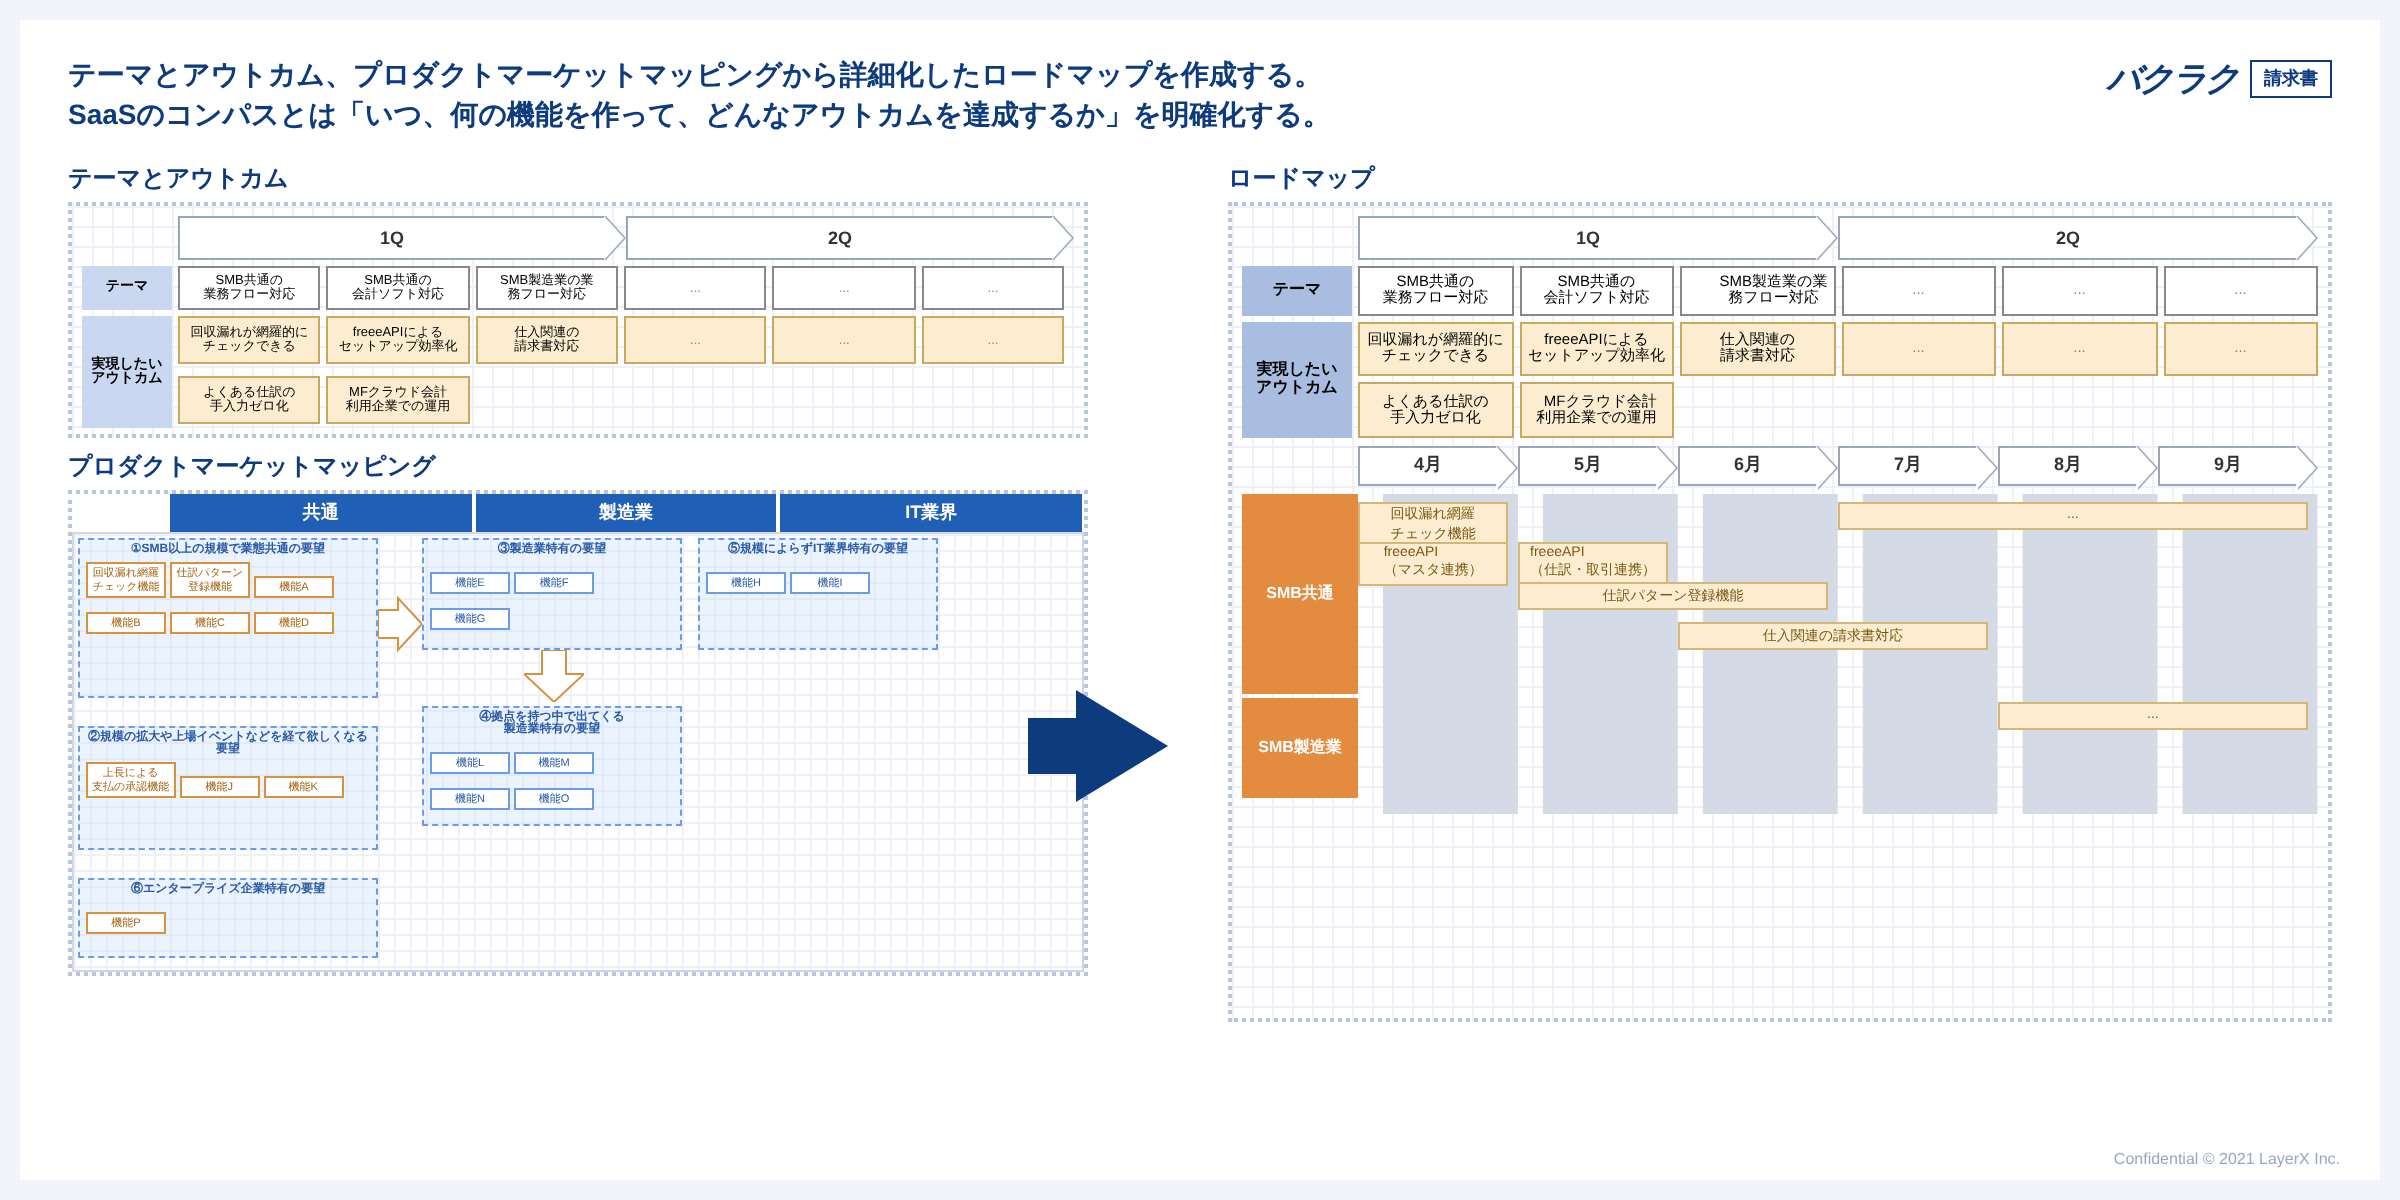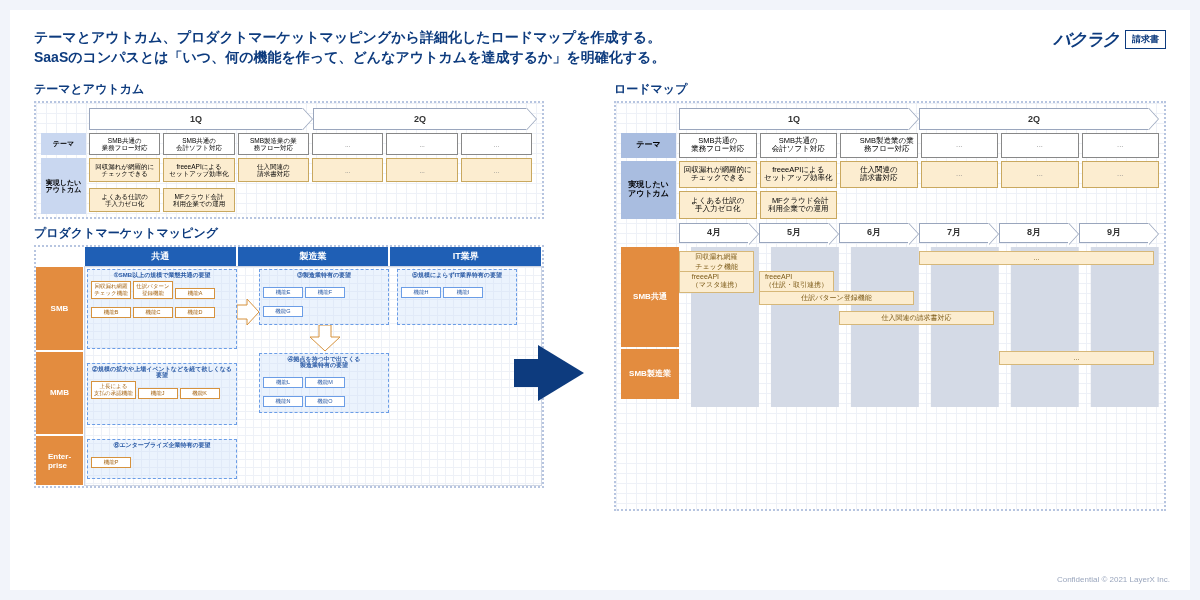--- a/index.html
+++ b/index.html
@@ -122,26 +122,20 @@
 
       <div class="pmm">
         <div class="panel-title">プロダクトマーケットマッピング</div>
         <div class="panel" style="padding:0;border:2px dotted #b7c5e0">
           <div class="pmm-head" id="pmm-head">
               <div class="pmm-h">共通</div>
               <div class="pmm-h">製造業</div>
               <div class="pmm-h">IT業界</div>
             </div>
           <div class="pmm-body">
-            <div class="pmm-vcol" id="pmm-vcol">
-                <div class="pmm-v" style="white-space: pre-line; flex: 1 1 0%;">SMB</div>
-                <div class="pmm-v" style="white-space: pre-line; flex: 1 1 0%;">MMB</div>
-                <div class="pmm-v" style="white-space: pre-line; flex: 0.6 1 0%;">Enter-
-prise</div>
-              </div>
             <div class="pmm-area">
 
               <div class="blk" style="left:2px;top:2px;width:150px;height:80px">
                 <div class="blk-t">①SMB以上の規模で業態共通の要望</div>
                 <div id="g1"><span class="mini or" style="white-space: pre-line;">回収漏れ網羅
 チェック機能</span><span class="mini or" style="white-space: pre-line;">仕訳パターン
 登録機能</span><span class="mini or" style="white-space: pre-line;">機能A</span><span class="mini or" style="white-space: pre-line;">機能B</span><span class="mini or" style="white-space: pre-line;">機能C</span><span class="mini or" style="white-space: pre-line;">機能D</span></div>
               </div>
 
               <svg style="position:absolute;left:152px;top:30px;width:22px;height:30px">

